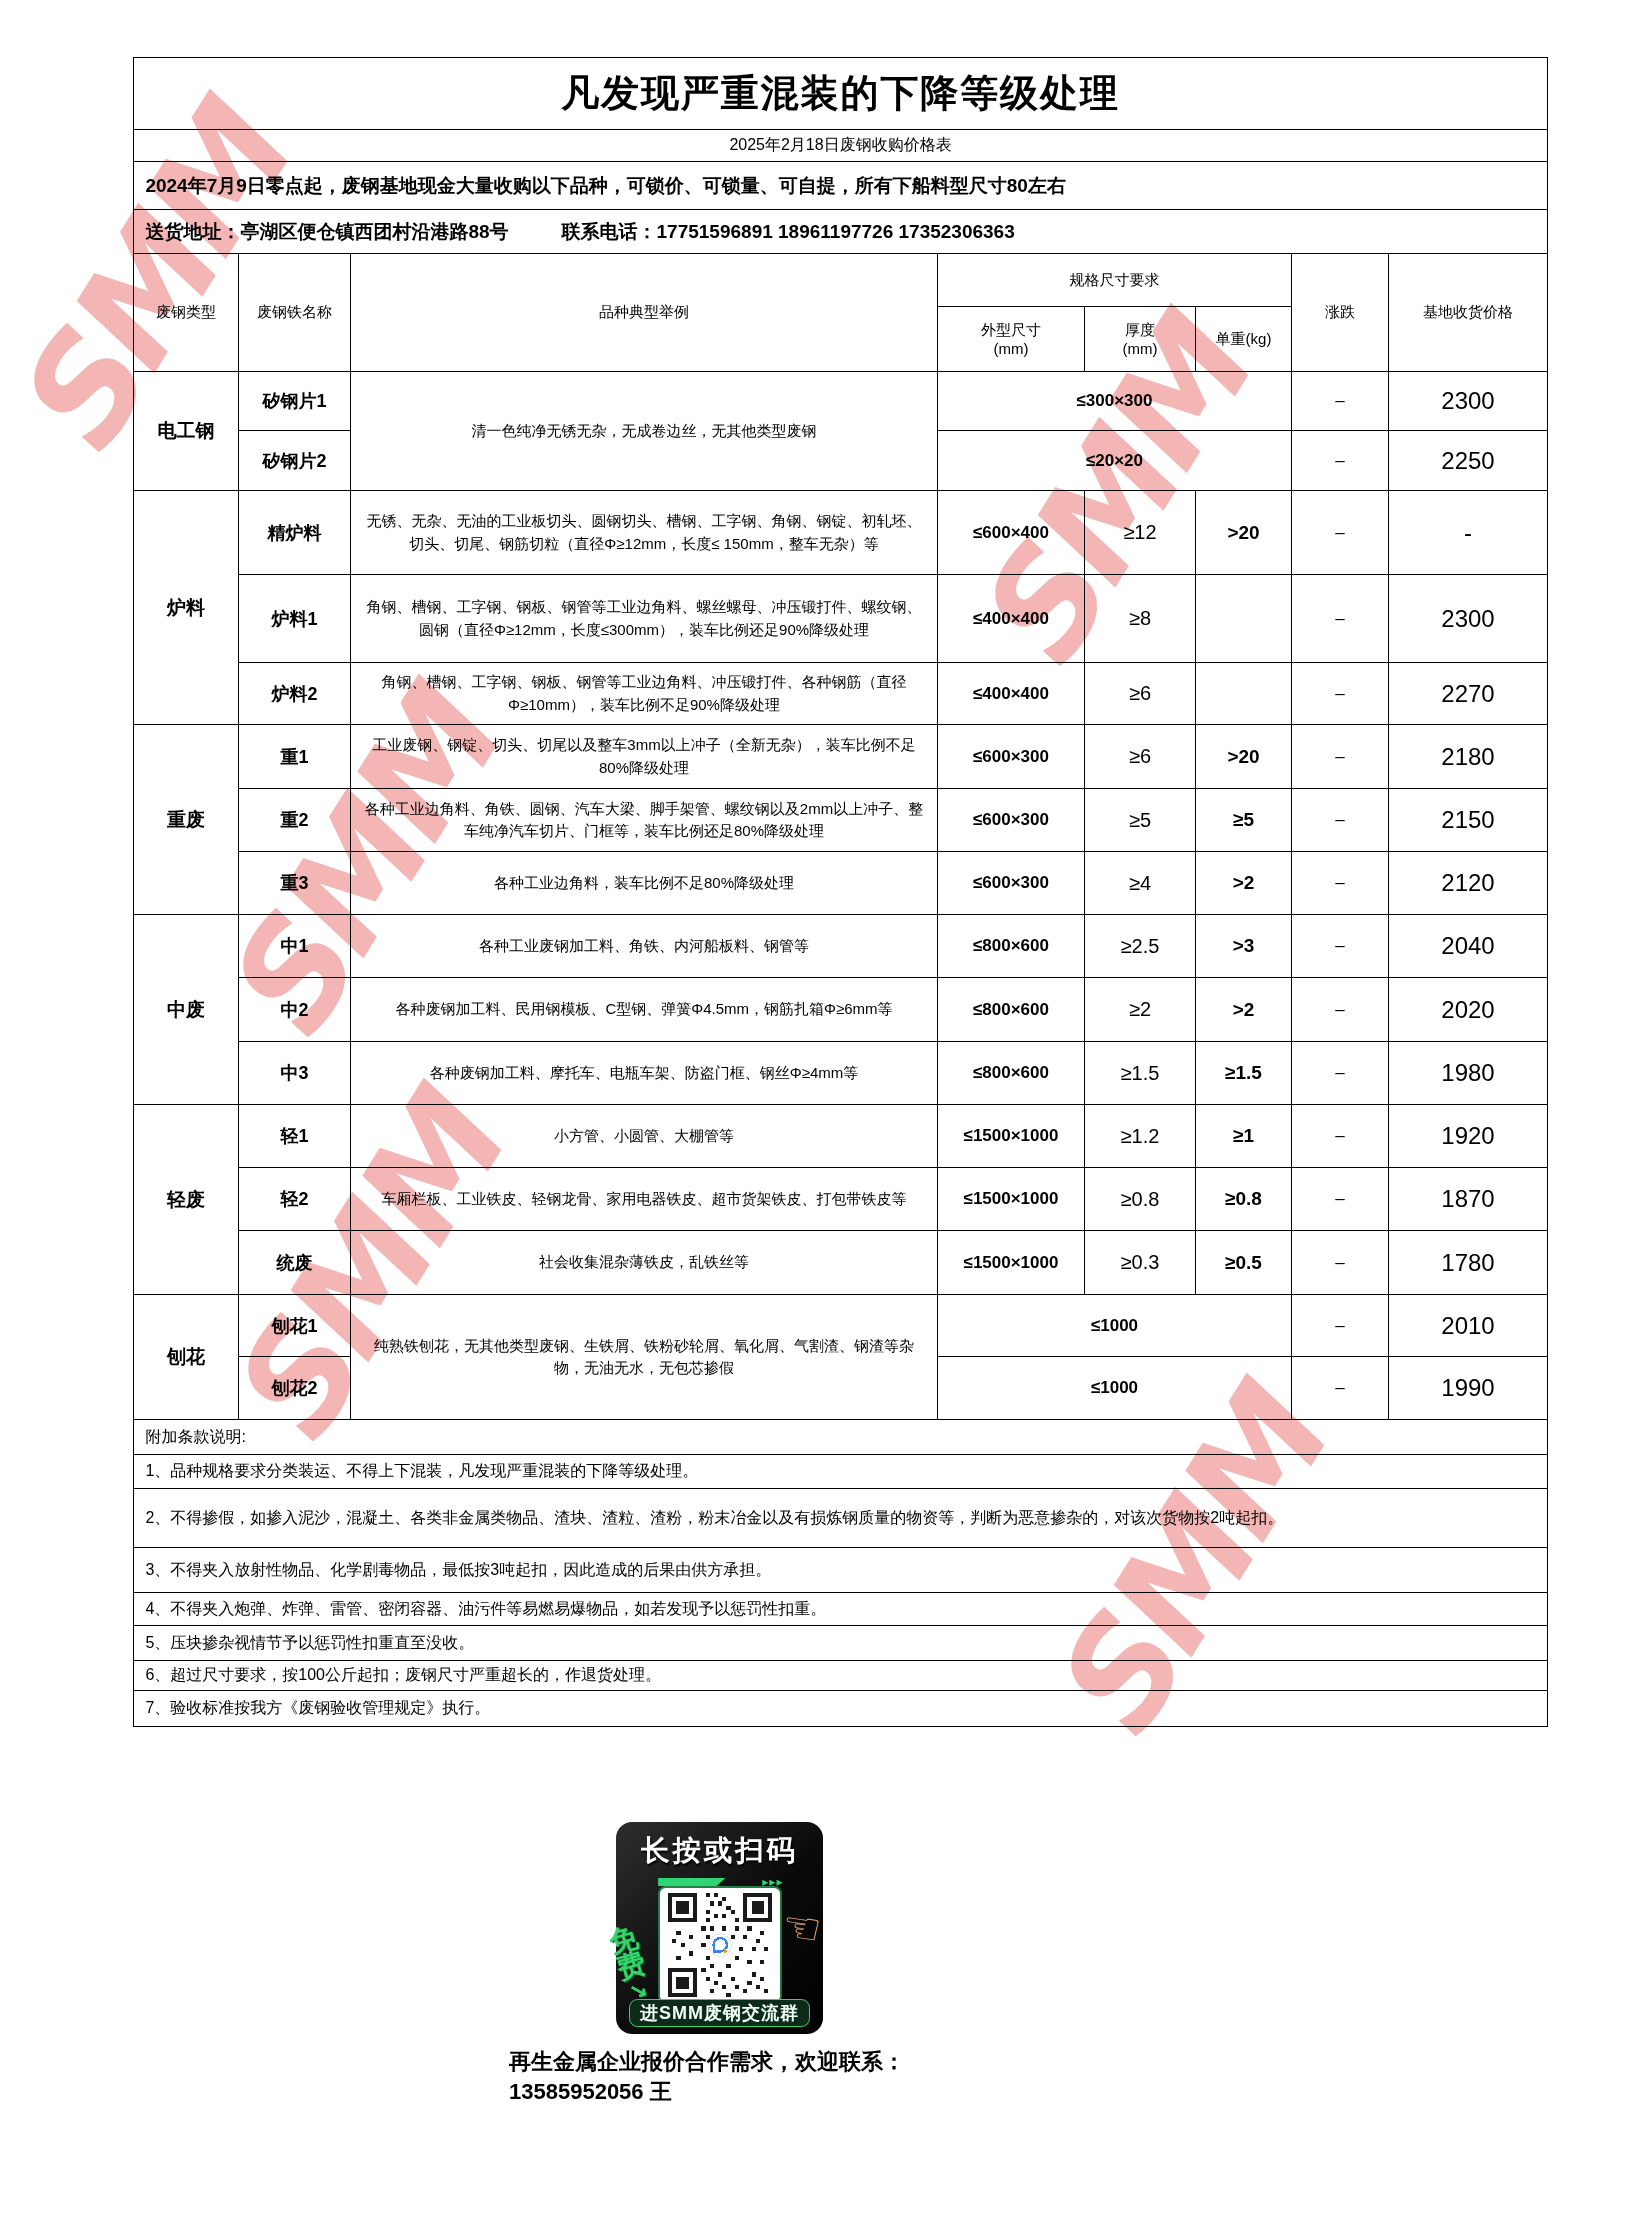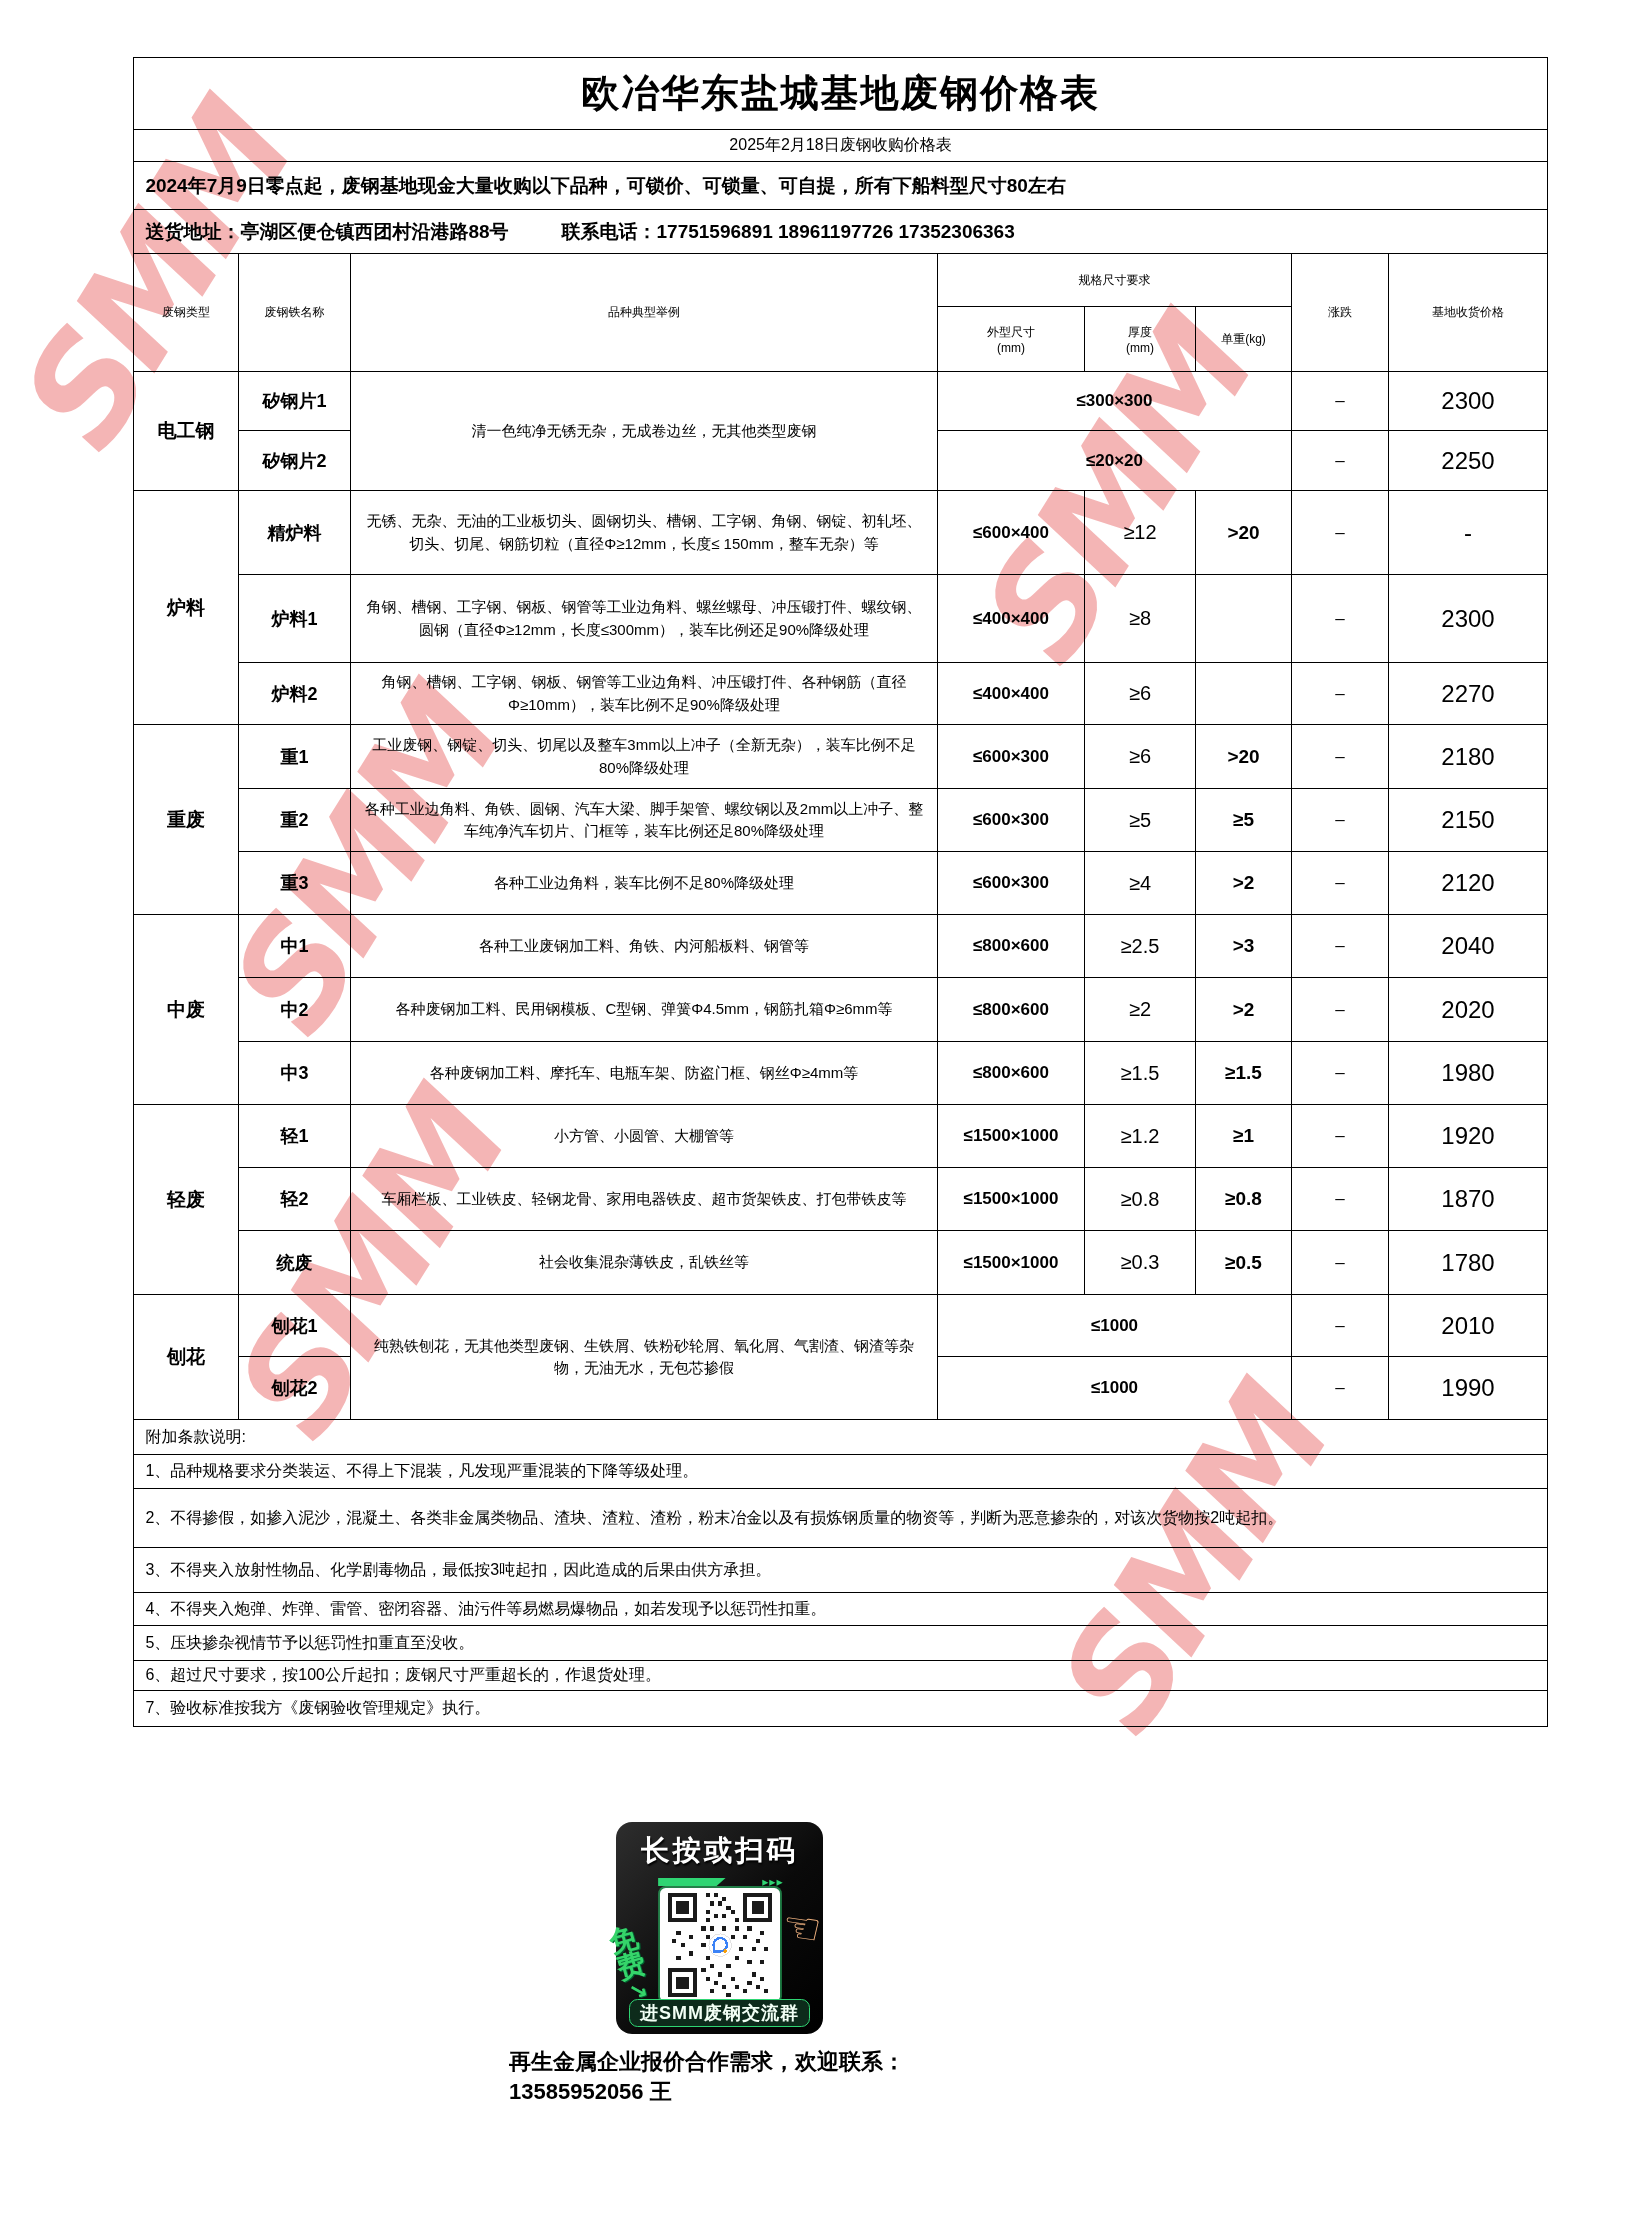--- a/index.html
+++ b/index.html
@@ -11,21 +11,21 @@
       font-size:143px;letter-spacing:-7.6px;line-height:1;color:rgba(231,90,90,0.45);
       transform:translate(-50%,-50%) rotate(-58deg);white-space:nowrap;}
   
   table.price{position:absolute;left:133px;top:57px;width:1414px;border-collapse:collapse;
               table-layout:fixed;z-index:2;}
   .price td{border:1.9px solid #000;padding:1.9px 7.6px;text-align:center;vertical-align:middle;
             background:transparent;overflow:hidden;}
   .t-title{font-size:38px;font-weight:bold;letter-spacing:1.9px;}
   .t-sub{font-size:16px;}
   .t-left{text-align:left !important;padding-left:11.4px !important;font-size:19px;font-weight:bold;}
-  .hdr{font-size:12px;}
+  .hdr{font-size:15px;}
   .pre{white-space:pre-line;}
   .cat{font-size:19px;font-weight:bold;}
   .nm{font-size:18px;font-weight:bold;}
   .desc{font-size:15px;line-height:1.5;padding:3.8px 9.5px !important;}
   .dim{font-size:17px;font-weight:bold;}
   .thk{font-size:20px;font-weight:normal;}
   .wgt{font-size:19px;font-weight:bold;}
   .chg{font-size:17px;}
   .prc{font-size:24px;}
   .note{text-align:left !important;padding-left:11.4px !important;font-size:16px;line-height:1.55;}
@@ -74,21 +74,21 @@
         <col style="width:587px">
       <col style="width:147px">
         <col style="width:111px">
         <col style="width:96px">
       <col style="width:97px">
         <col style="width:159px">
     </colgroup>
 
     <tbody>
         <tr style="height:72px">
-          <td colspan="8" class="t-title">欧冶华东盐城基地废钢价格表</td>
+          <td colspan="8" class="t-title">凡发现严重混装的下降等级处理</td>
         </tr>
     <tr style="height:32px">
           <td colspan="8" class="t-sub">2025年2月18日废钢收购价格表</td>
         </tr>
     <tr style="height:48px">
           <td colspan="8" class="t-left">2024年7月9日零点起，废钢基地现金大量收购以下品种，可锁价、可锁量、可自提，所有下船料型尺寸80左右</td>
         </tr>
     <tr style="height:44px">
           <td colspan="8" class="t-left"><span>送货地址：亭湖区便仓镇西团村沿港路88号</span><span class="gap"></span><span>联系电话：17751596891 18961197726 17352306363</span></td>
         </tr>

